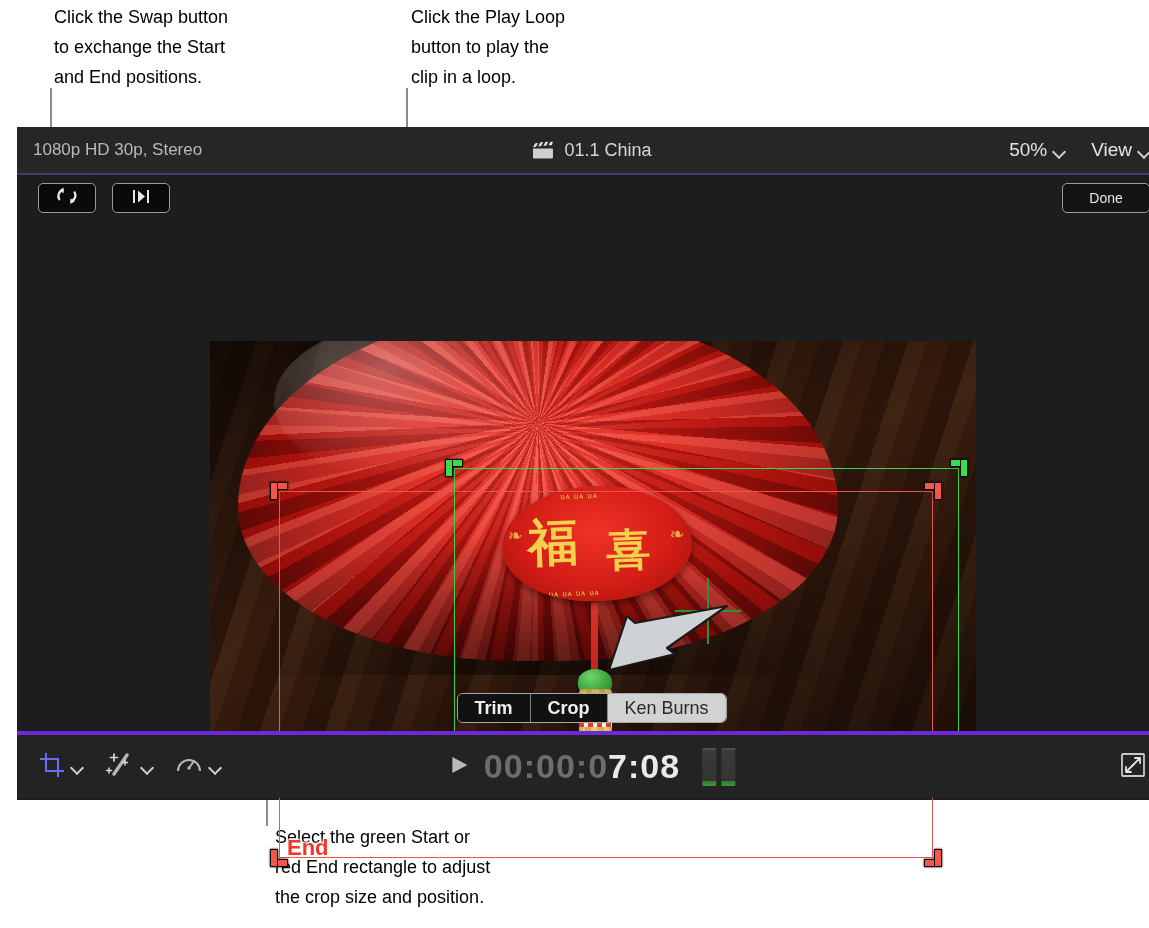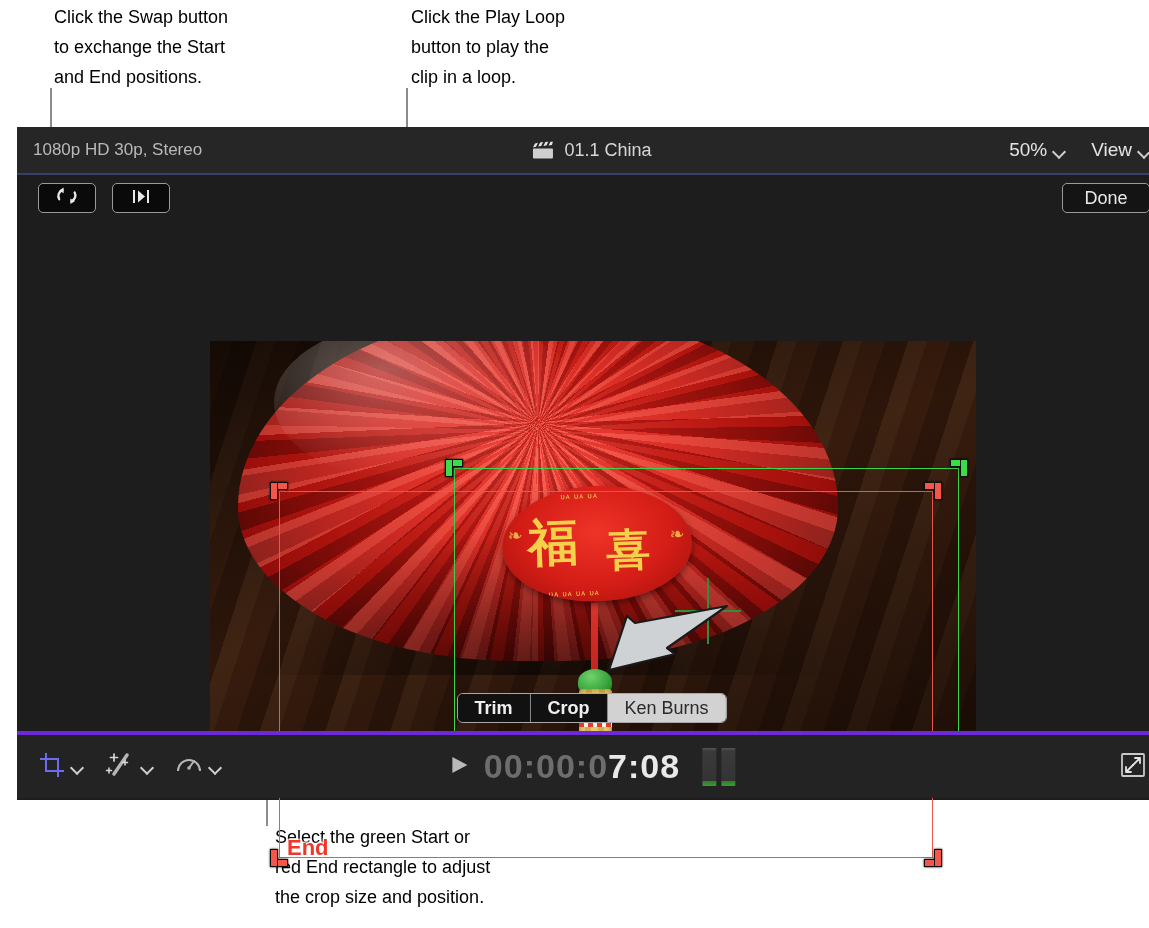--- a/index.html
+++ b/index.html
@@ -75,21 +75,21 @@
     background: #0a0a0a;
     border: 1px solid #9a9a9a;
     border-radius: 5px;
     height: 30px;
     display: flex; align-items: center; justify-content: center;
     color: #e8e8e8;
   }
   #btn-swap { left: 21px; width: 58px; }
   #btn-loop { left: 95px; width: 58px; }
   #btn-done {
-    right: 16px; width: 88px; font-size: 18px;
+    right: 16px; width: 88px; font-size: 14px;
     background: #141414;
   }
 
   
   #viewer { position: relative; width: 100%; height: 506px; background: #1d1d1d; }
 
   
   #photo {
     position: absolute; left: 193px; top: 116px;
     width: 766px; height: 432px;

